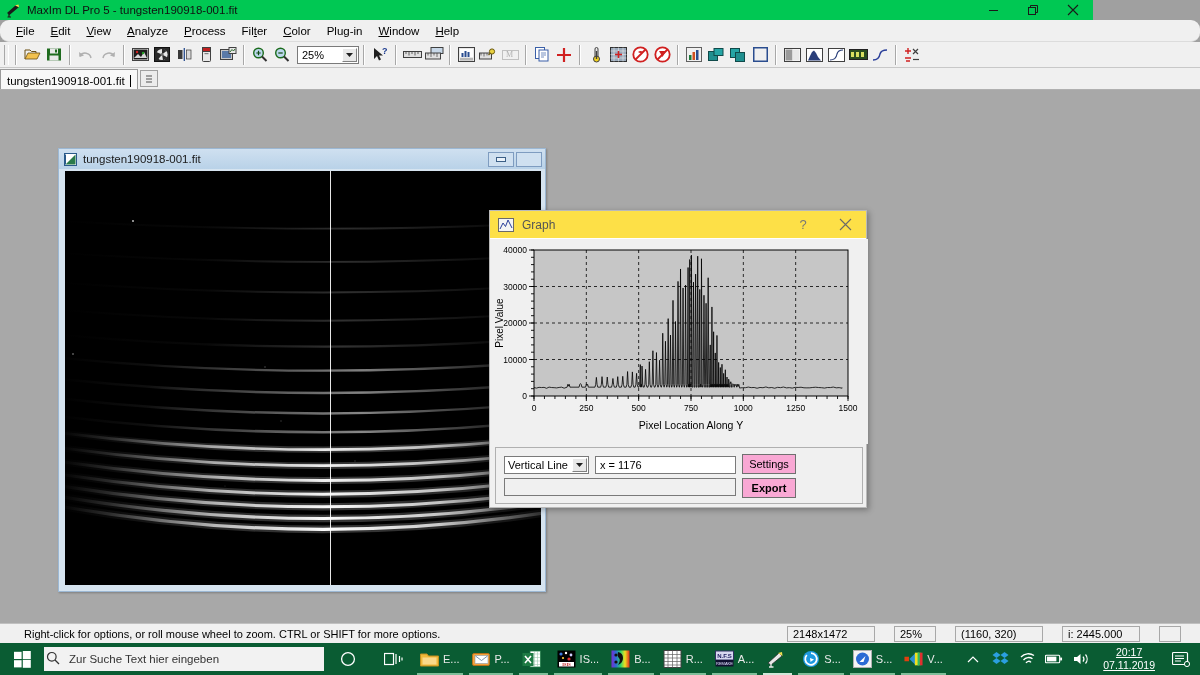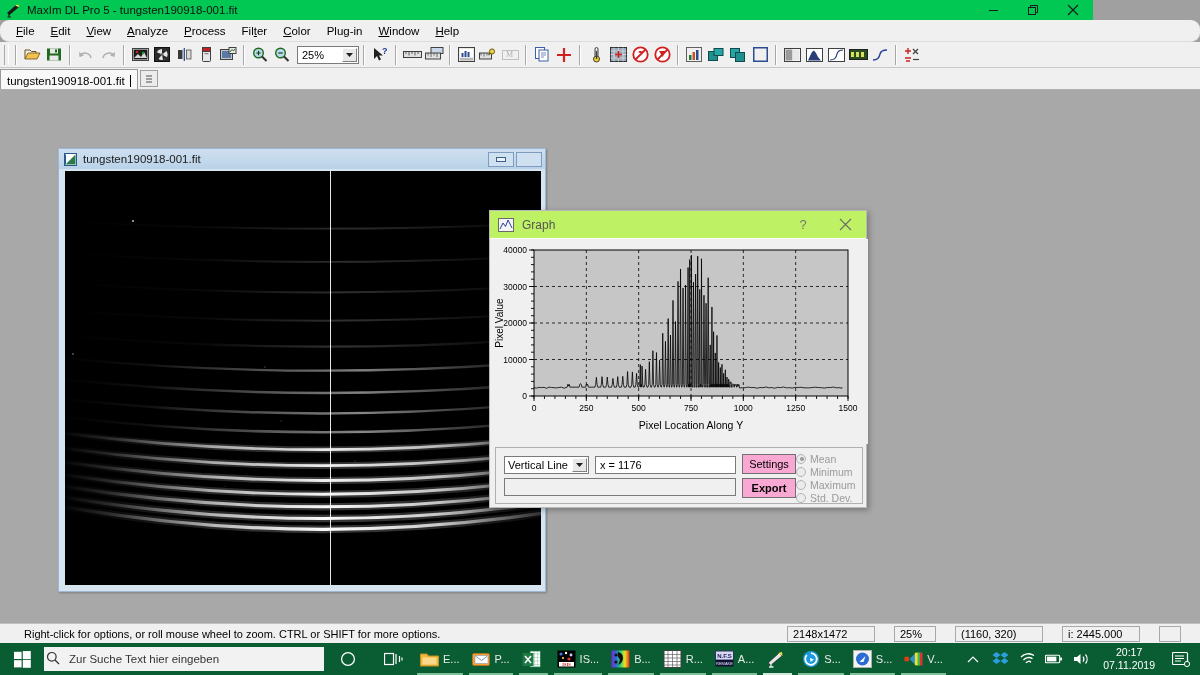--- a/index.html
+++ b/index.html
@@ -120,21 +120,21 @@
     position:absolute; top:0; width:1px; height:100%; background:#fff; opacity:.9;
   }
 
   
   .graphdlg {
     position:absolute; left:489px; top:120px; width:378px; height:298px;
     background:#f0f0f0; border:1px solid #b9b9b9;
     box-shadow: 2px 2px 6px rgba(0,0,0,.3);
   }
   .gd-title {
-    height:28px; display:flex; align-items:center; background:#bef264;
+    height:28px; display:flex; align-items:center; background:#fde047;
     padding-left:8px; border-bottom:1px solid #fff;
   }
   .gd-title .gd-icon { width:16px; height:16px; margin-right:8px; }
   .gd-title .gd-text { font-size:12px; color:#555; }
   .gd-ctrls { margin-left:auto; display:flex; }
   .gd-btn { width:42px; height:28px; display:flex; align-items:center; justify-content:center; color:#777; font-size:13px; }
 
   .gd-plotarea { position:absolute; left:0; top:28px; width:378px; height:205px; background:#f0f0f0; }
   .gd-footer {
     position:absolute; left:5px; top:236px; width:368px; height:57px;
@@ -210,21 +210,21 @@
   }
   .tbapp .ico { width:19px; height:19px; display:flex; align-items:center; justify-content:center; }
   .tbapp.active::after {
     content:""; position:absolute; left:3px; right:3px; bottom:0; height:2px; background:#cfe8d8;
   }
   .tbapp.open::after {
     content:""; position:absolute; left:3px; right:3px; bottom:0; height:2px; background:#7fbf9a;
   }
   .tray { margin-left:auto; display:flex; align-items:center; gap:9px; padding-right:6px; color:#e8f5ee; }
   .tray .ticon { width:18px; height:18px; display:flex; align-items:center; justify-content:center; }
-  .clock { text-align:center; font-size:10.5px; line-height:13px; color:#ffffff; padding:0 4px; }
+  .clock { text-align:center; font-size:10.5px; line-height:13px; color:#ffffff; padding:0 4px;text-decoration:underline; }
   .notifbtn { width:26px; display:flex; align-items:center; justify-content:center; }
 </style>
 </head>
 <body>
 
 <div id="app">
 
   <div class="titlebar">
     <div class="tb-icon">
       <svg width="16" height="16" viewBox="0 0 16 16">
@@ -761,38 +761,20 @@
         <div class="xfield">
           <span>x = 1176</span>
         </div>
         <div class="blankfield">
           <span></span>
         </div>
 
         <div class="dlgbtn" style="left:246px; top:6px;">Settings</div>
         <div class="dlgbtn" style="left:246px; top:30px;font-weight:bold;">Export</div>
 
-        <div class="radios">
-          <div class="radiorow">
-            <span class="radiodot on"></span>
-            <span>Mean</span>
-          </div>
-          <div class="radiorow">
-            <span class="radiodot"></span>
-            <span>Minimum</span>
-          </div>
-          <div class="radiorow">
-            <span class="radiodot"></span>
-            <span>Maximum</span>
-          </div>
-          <div class="radiorow">
-            <span class="radiodot"></span>
-            <span>Std. Dev.</span>
-          </div>
-        </div>
       </div>
     </div>
   </div>
 
   <div class="statusbar">
     <div class="sb-main">Right-click for options, or roll mouse wheel to zoom. CTRL or SHIFT for more options.</div>
     <div class="sb-cell" style="width:88px;">2148x1472</div>
     <div class="sb-cell" style="width:42px;">25%</div>
     <div class="sb-cell" style="width:88px;">(1160, 320)</div>
     <div class="sb-cell" style="width:78px;">i:  2445.000</div>

